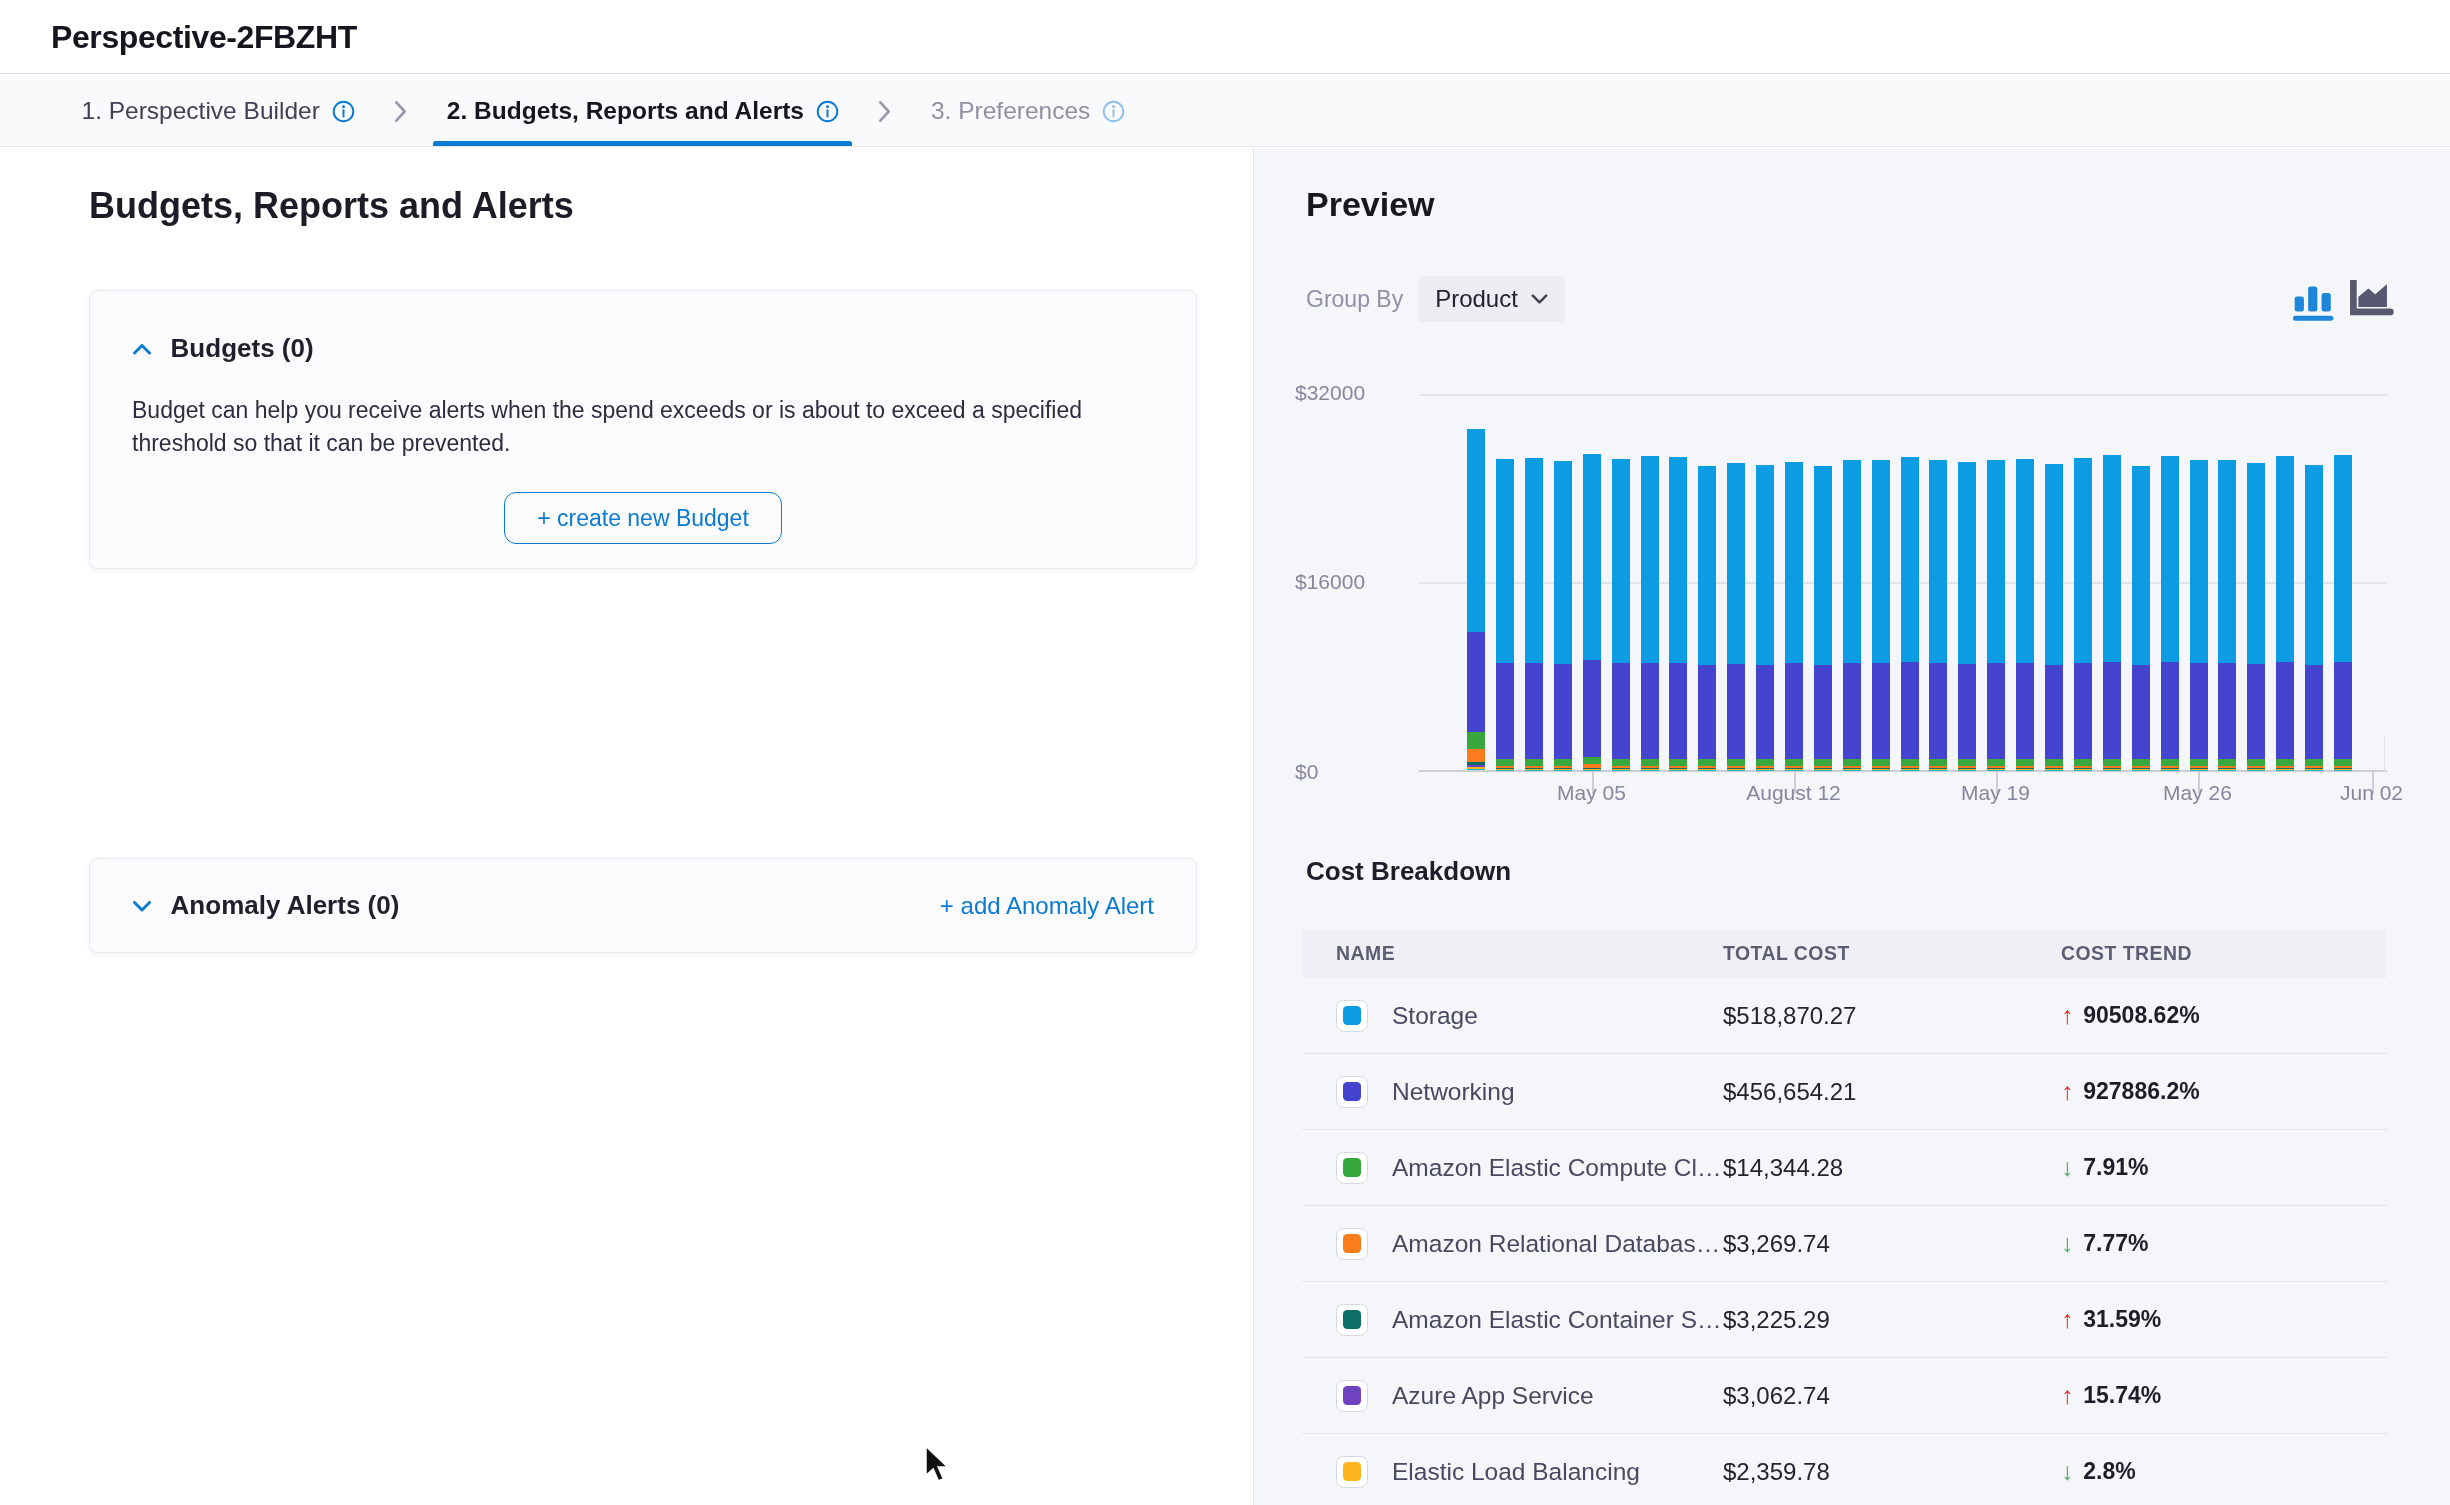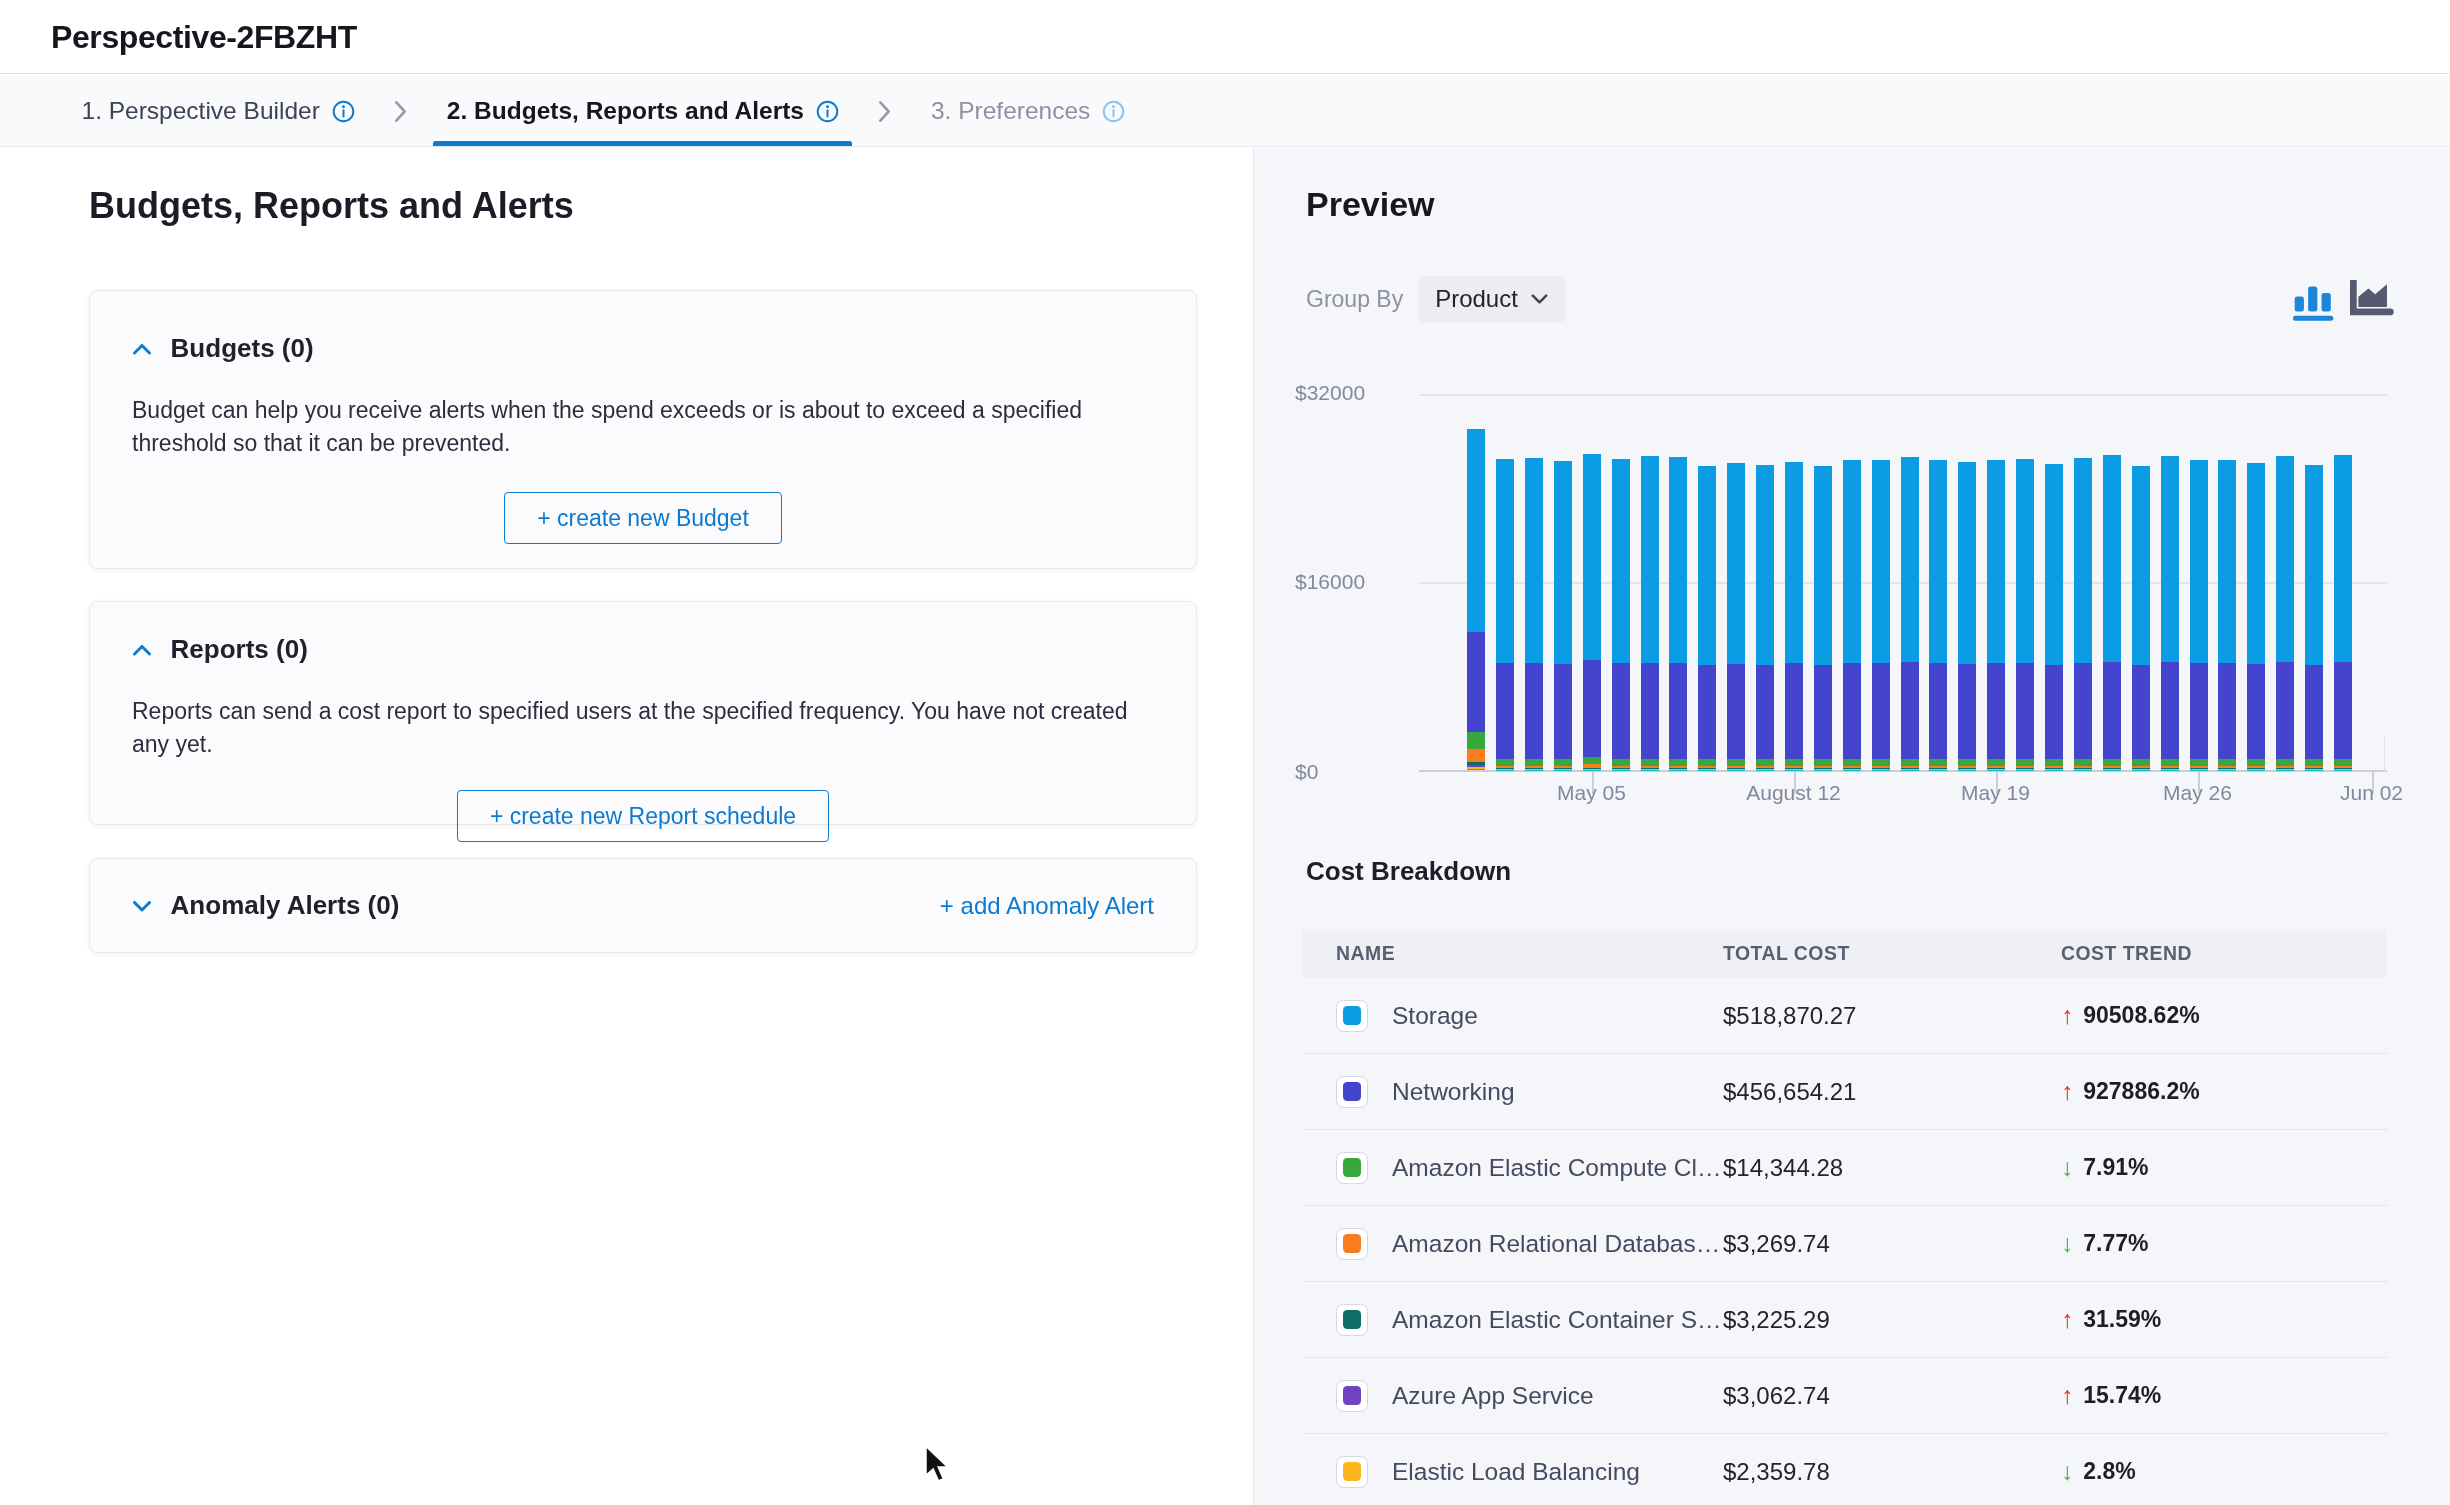--- a/index.html
+++ b/index.html
@@ -34,21 +34,21 @@
     border:0.8px solid #e7e8f0; border-radius:8.4px;
     box-shadow:0 1.7px 5px rgba(40,41,61,0.06); }
   .card.budgets { top:142px; height:279px; padding:42px 42px; }
   .card.reports { top:453px; height:224px; padding:32px 42px; }
   .card.anomaly { top:710px; height:95px; padding:0 42px;
     display:flex; align-items:center; justify-content:space-between; }
   .card-title-row { display:flex; align-items:center; gap:18.6px; }
   .card-title { font-size:26px; font-weight:bold; color:#1f202b; }
   .card-desc { margin-top:30px; font-size:23px; line-height:33px; color:#2c2d3e; max-width:1031px; }
   .outline-btn { display:block; margin:32px auto 0; height:52px; padding:0 32px;
-    background:transparent; border:1.7px solid #0b7ad1; border-radius:4px;
+    background:transparent; border:1.7px solid #0b7ad1; border-radius:12px;
     color:#0b7ad1; font-size:23px; font-weight:500; font-family:"Liberation Sans",sans-serif;
     cursor:pointer; white-space:nowrap; }
   .card.reports .outline-btn { margin-top:29px; }
   .text-link { color:#0b7ad1; font-size:24px; font-weight:500; cursor:pointer; white-space:nowrap; }
   
   .rightpanel { position:absolute; left:1253px; top:148px; width:1197px; height:1358px;
     background:#f5f6f9; border-left:0.8px solid #e3e4ec; }
   .preview-title { position:absolute; left:52px; top:37px; font-size:34px; font-weight:bold; color:#17181f; }
   .groupby-row { position:absolute; left:52px; top:128px; display:flex; align-items:center; gap:15px; }
   .groupby-label { font-size:23px; color:#8e90a4; }
@@ -141,30 +141,20 @@
     <div class="card-title-row">
       <svg class="chev" width="20" height="13.5" viewBox="0 0 24 16">
           <polyline points="3,13 12,4 21,13" fill="none" stroke="#0b7ad1" stroke-width="3.5" stroke-linecap="round" stroke-linejoin="round"></polyline>
         </svg>
       <span class="card-title">Budgets (0)</span>
     </div>
     <div class="card-desc">Budget can help you receive alerts when the spend exceeds or is about to exceed a specified threshold so that it can be prevented.</div>
     <button class="outline-btn">+ create new Budget</button>
   </div>
 
-  <div class="card reports">
-    <div class="card-title-row">
-      <svg class="chev" width="20" height="13.5" viewBox="0 0 24 16">
-          <polyline points="3,13 12,4 21,13" fill="none" stroke="#0b7ad1" stroke-width="3.5" stroke-linecap="round" stroke-linejoin="round"></polyline>
-        </svg>
-      <span class="card-title">Reports (0)</span>
-    </div>
-    <div class="card-desc">Reports can send a cost report to specified users at the specified frequency. You have not created any yet.</div>
-    <button class="outline-btn">+ create new Report schedule</button>
-  </div>
 
   <div class="card anomaly">
     <div class="card-title-row">
       <svg class="chev" width="20" height="13.5" viewBox="0 0 24 16">
           <polyline points="3,4 12,13 21,4" fill="none" stroke="#0b7ad1" stroke-width="3.5" stroke-linecap="round" stroke-linejoin="round"></polyline>
         </svg>
       <span class="card-title">Anomaly Alerts (0)</span>
     </div>
     <span class="text-link">+ add Anomaly Alert</span>
   </div>

